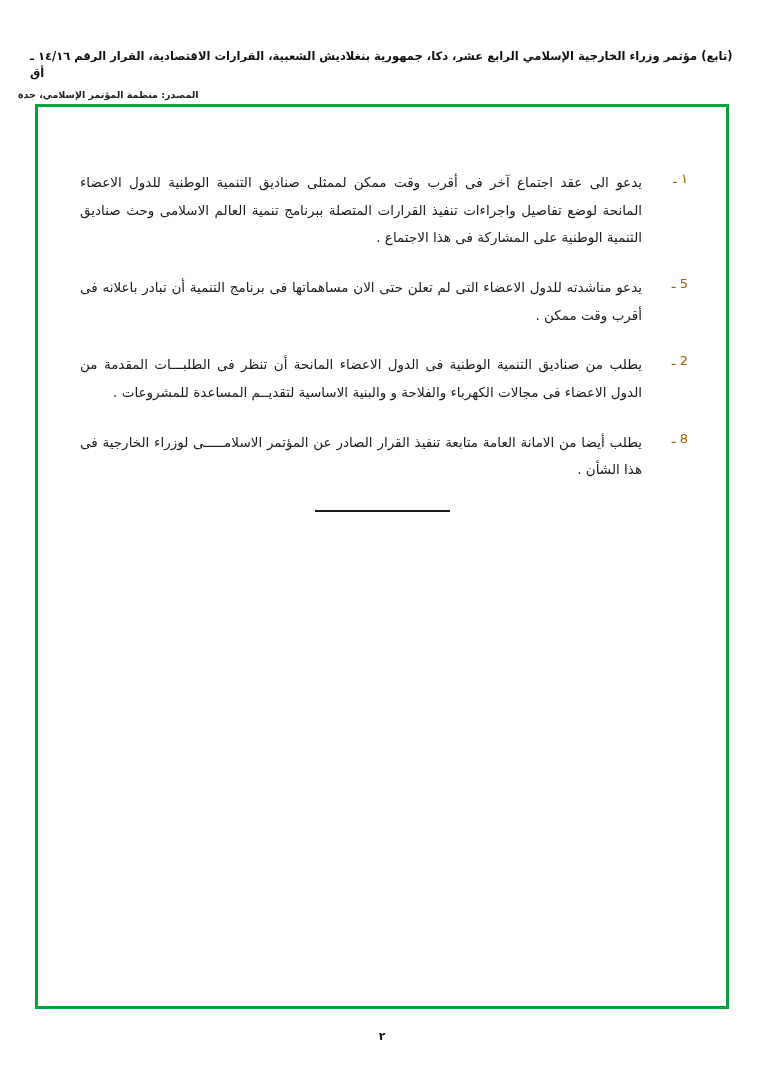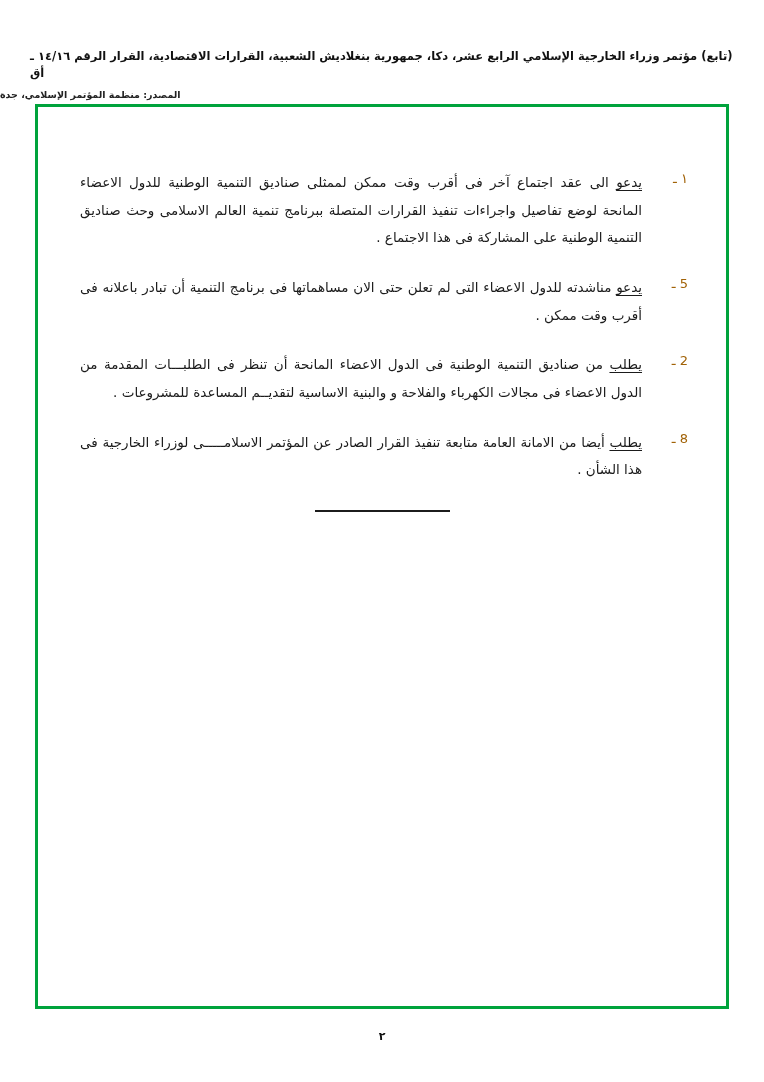--- a/index.html
+++ b/index.html
@@ -32,20 +32,21 @@
     color: #111;
     line-height: 1.5;
     padding: 0 30px;
   }
   .header-line-2 {
     font-size: 9.5px;
     font-weight: bold;
     color: #222;
     margin-top: 5px;
     line-height: 1.4;
+    padding-left: 18px;
   }
 
   
   .doc-frame {
     position: absolute;
     top: 104px;
     left: 35px;
     width: 694px;
     height: 905px;
     border: 3px solid #00a33c;
@@ -80,21 +81,20 @@
   .clause-text {
     flex: 1 1 auto;
     font-size: 13.5px;
     line-height: 2.05;
     color: #1b1b1b;
     text-align: justify;
     text-justify: inter-word;
     padding-left: 4px;
   }
   .clause-text .lead {
-    text-decoration: underline;
     text-underline-offset: 3px;
   }
 
   
   .end-rule-wrap {
     margin-top: 26px;
     display: flex;
     justify-content: center;
   }
   .end-rule {

